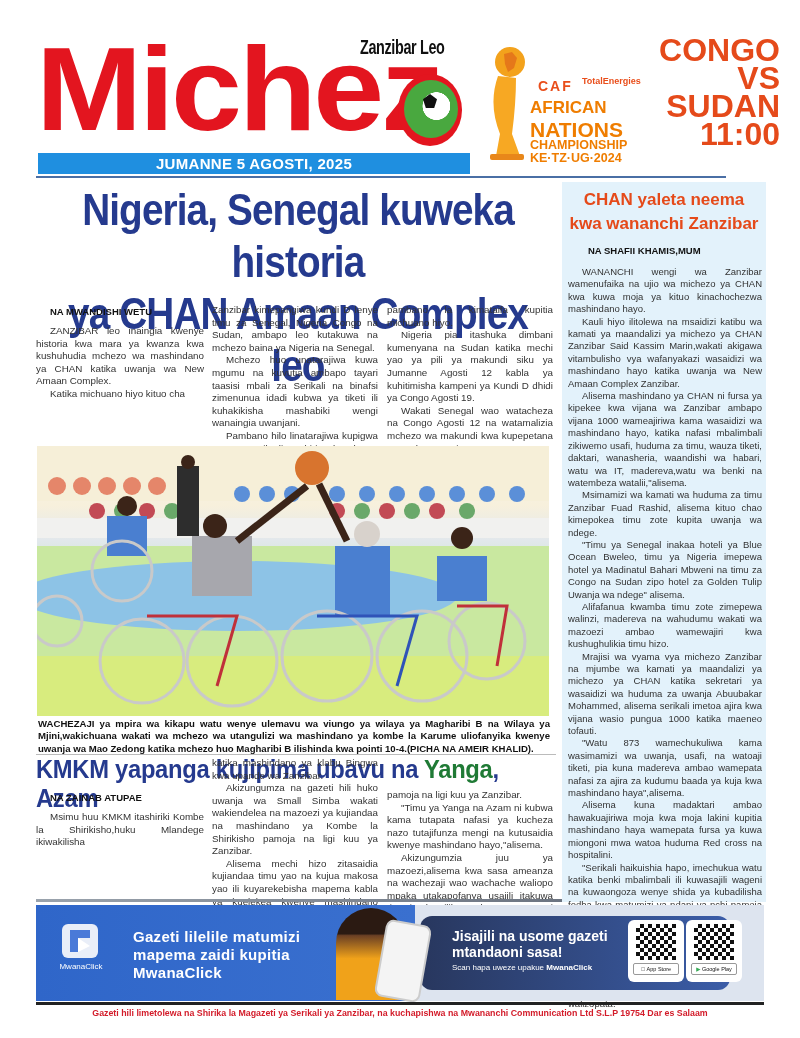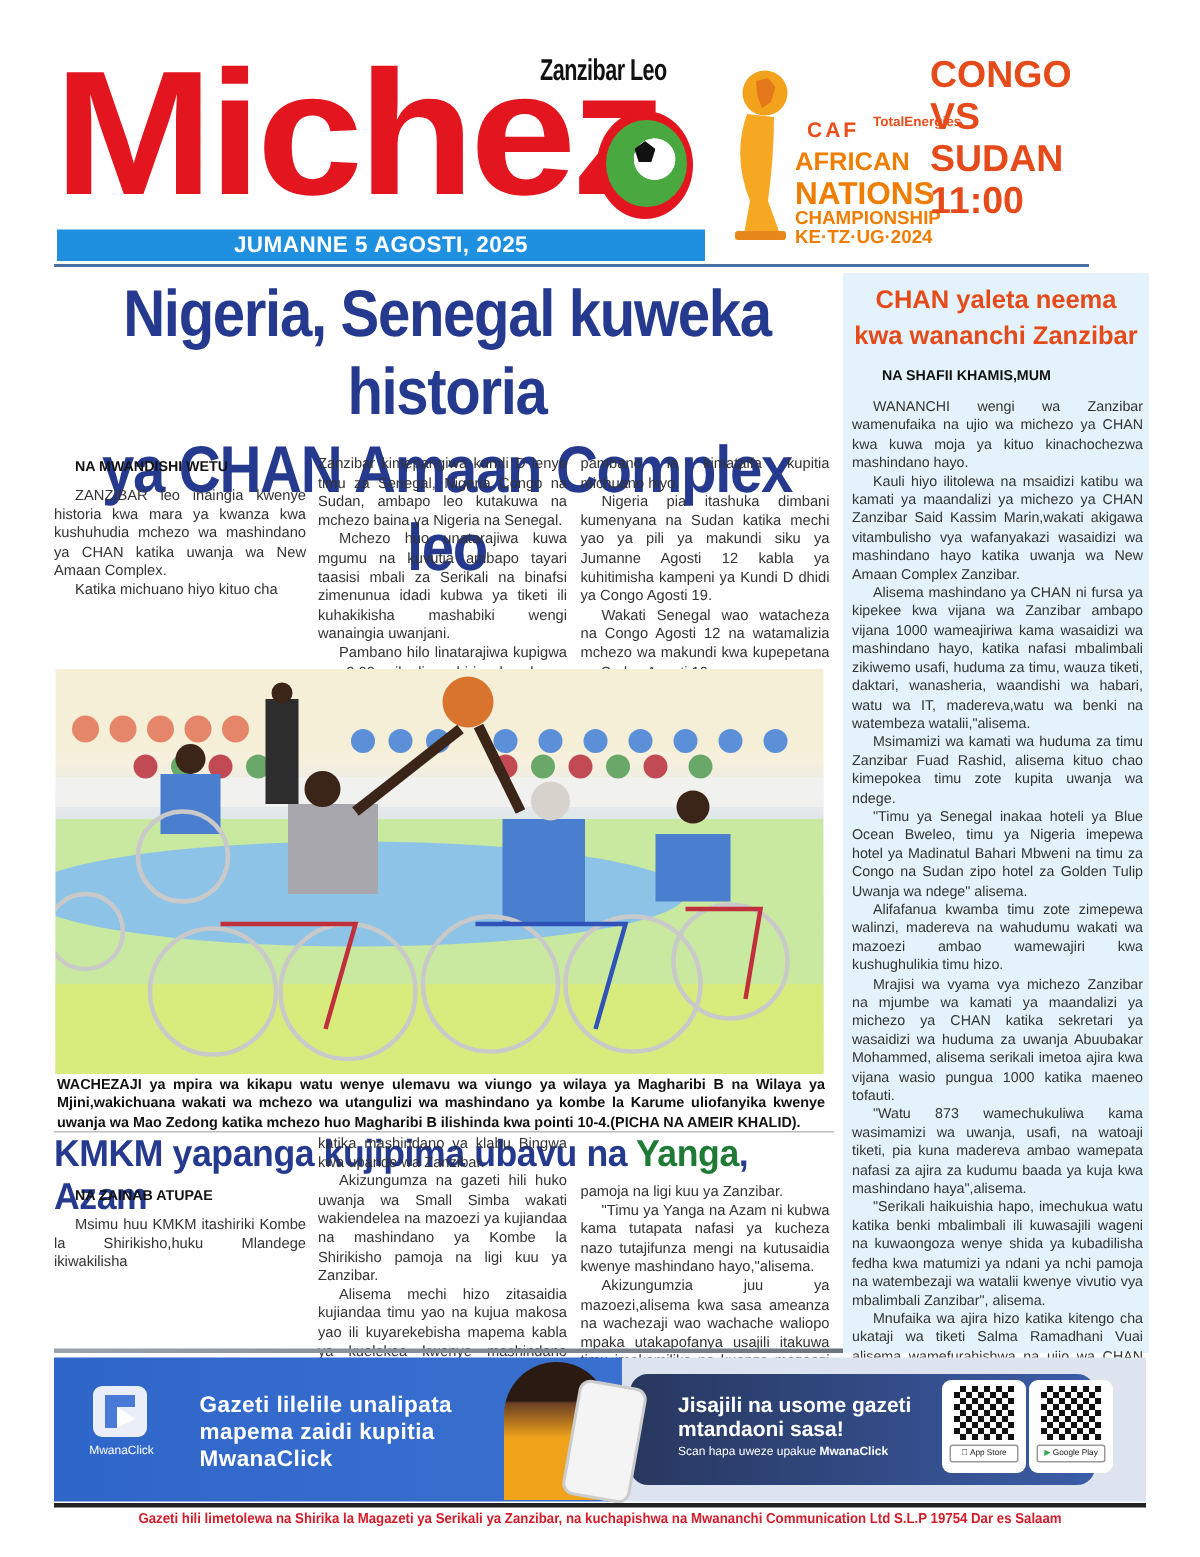--- a/index.html
+++ b/index.html
@@ -16,21 +16,21 @@
 
 #trophy{left:486px;top:44px;width:40px;height:120px}
 #caf{left:538px;top:78px;font-weight:900;font-size:14px;color:#e94e1b;letter-spacing:2px}
 #caf-total{left:582px;top:76px;font-size:9px;color:#e94e1b;font-weight:700}
 .chan-line{left:530px;font-weight:900;color:#ef7d00;line-height:1}
 #chan1{top:99px;font-size:17px}
 #chan2{top:119px;font-size:21px}
 #chan3{top:139px;font-size:12.5px}
 #chan4{top:152px;font-size:12.5px}
 
-#promo{left:620px;top:36px;width:160px;text-align:left;font-weight:900;color:#e54a1a;font-size:25px;line-height:28px}
+#promo{left:620px;top:36px;width:160px;text-align:right;font-weight:900;color:#e54a1a;font-size:32px;line-height:28px}
 
 #main-headline{left:30px;top:184px;width:536px;text-align:center;font-weight:900;color:#253a8e;font-size:44px;line-height:52px;letter-spacing:-1px;transform:scaleX(0.88);transform-origin:center top}
 .byline{font-weight:700;font-size:9.5px;color:#111}
 .col{font-size:9.8px;line-height:12.6px;color:#333;text-align:justify}
 .col p{text-indent:14px}
 #photo{left:37px;top:446px;width:512px;height:270px;overflow:hidden;background:linear-gradient(180deg,#fbf4e6 0,#f7f0dc 22%,#e2e8ec 35%,#b9e6b0 60%,#cfe87b 100%)}
 #caption{left:38px;top:718px;width:512px;font-size:9.6px;line-height:12.4px;font-weight:700;color:#111;text-align:justify}
 #sec2-headline{left:36px;top:755px;width:520px;font-weight:900;font-size:25px;color:#253a8e;letter-spacing:-0.3px;transform:scaleX(0.95);transform-origin:left top}
 #sec2-headline .green{color:#1f7a35}
 
@@ -198,34 +198,35 @@
 <div class="abs byline" id="sidebar-byline">NA SHAFII KHAMIS,MUM</div>
 <div class="abs col" id="sidebar-body" style="font-size:9.5px;line-height:12.4px">
   <p>WANANCHI wengi wa Zanzibar wamenufaika na ujio wa michezo ya CHAN kwa kuwa moja ya kituo kinachochezwa mashindano hayo.</p>
   <p>Kauli hiyo ilitolewa na msaidizi katibu wa kamati ya maandalizi ya michezo ya CHAN Zanzibar Said Kassim Marin,wakati akigawa vitambulisho vya wafanyakazi wasaidizi wa mashindano hayo katika uwanja wa New Amaan Complex Zanzibar.</p>
   <p>Alisema mashindano ya CHAN ni fursa ya kipekee kwa vijana wa Zanzibar ambapo vijana 1000 wameajiriwa kama wasaidizi wa mashindano hayo, katika nafasi mbalimbali zikiwemo usafi, huduma za timu, wauza tiketi, daktari, wanasheria, waandishi wa habari, watu wa IT, madereva,watu wa benki na watembeza watalii,"alisema.</p>
   <p>Msimamizi wa kamati wa huduma za timu Zanzibar Fuad Rashid, alisema kituo chao kimepokea timu zote kupita uwanja wa ndege.</p>
   <p>"Timu ya Senegal inakaa hoteli ya Blue Ocean Bweleo, timu ya Nigeria imepewa hotel ya Madinatul Bahari Mbweni na timu za Congo na Sudan zipo hotel za Golden Tulip Uwanja wa ndege" alisema.</p>
   <p>Alifafanua kwamba timu zote zimepewa walinzi, madereva na wahudumu wakati wa mazoezi ambao wamewajiri kwa kushughulikia timu hizo.</p>
   <p>Mrajisi wa vyama vya michezo Zanzibar na mjumbe wa kamati ya maandalizi ya michezo ya CHAN katika sekretari ya wasaidizi wa huduma za uwanja Abuubakar Mohammed, alisema serikali imetoa ajira kwa vijana wasio pungua 1000 katika maeneo tofauti.</p>
   <p>"Watu 873 wamechukuliwa kama wasimamizi wa uwanja, usafi, na watoaji tiketi, pia kuna madereva ambao wamepata nafasi za ajira za kudumu baada ya kuja kwa mashindano haya",alisema.</p>
+  <p>Alisema kuna madaktari ambao hawakuajiriwa moja kwa moja lakini kupitia mashindano haya wamepata fursa ya kuwa miongoni mwa watoa huduma Red cross na hospitalini.</p>
   <p>"Serikali haikuishia hapo, imechukua watu katika benki mbalimbali ili kuwasajili wageni na kuwaongoza wenye shida ya kubadilisha fedha kwa matumizi ya ndani ya nchi pamoja na watembezaji wa watalii kwenye vivutio vya mbalimbali Zanzibar", alisema.</p>
   <p>Mnufaika wa ajira hizo katika kitengo cha ukataji wa tiketi Salma Ramadhani Vuai alisema wamefurahishwa na ujio wa CHAN Zanzibar, jambo lililowapa fursa ya kujikwamua kimaisha kutokana na ajira walizopata.</p>
 </div>
 
 <div class="abs" id="banner"></div>
 <div class="abs" id="mc-logo">
   <svg width="36" height="34" viewBox="0 0 36 34">
       <path d="M8 6 L28 6 L28 14 L16 14 L16 28 L8 28 Z" fill="#4a7ad8"></path>
       <path d="M16 14 L28 22 L16 28 Z" fill="#fff"></path>
     </svg>
 </div>
 <div class="abs" id="mc-name">MwanaClick</div>
 <div class="abs" id="banner-text">
-  <div>Gazeti lilelile unalipata</div>
+  <div>Gazeti lilelile matumizi</div>
   <div>mapema zaidi kupitia</div>
   <div>MwanaClick</div>
 </div>
 <div class="abs" id="banner-right"></div>
 <div class="abs" id="woman"></div>
 <div class="abs" id="phone"></div>
 <div class="abs" id="jisajili">
   <div>Jisajili na usome gazeti</div>
   <div>mtandaoni sasa!</div>
 </div>

